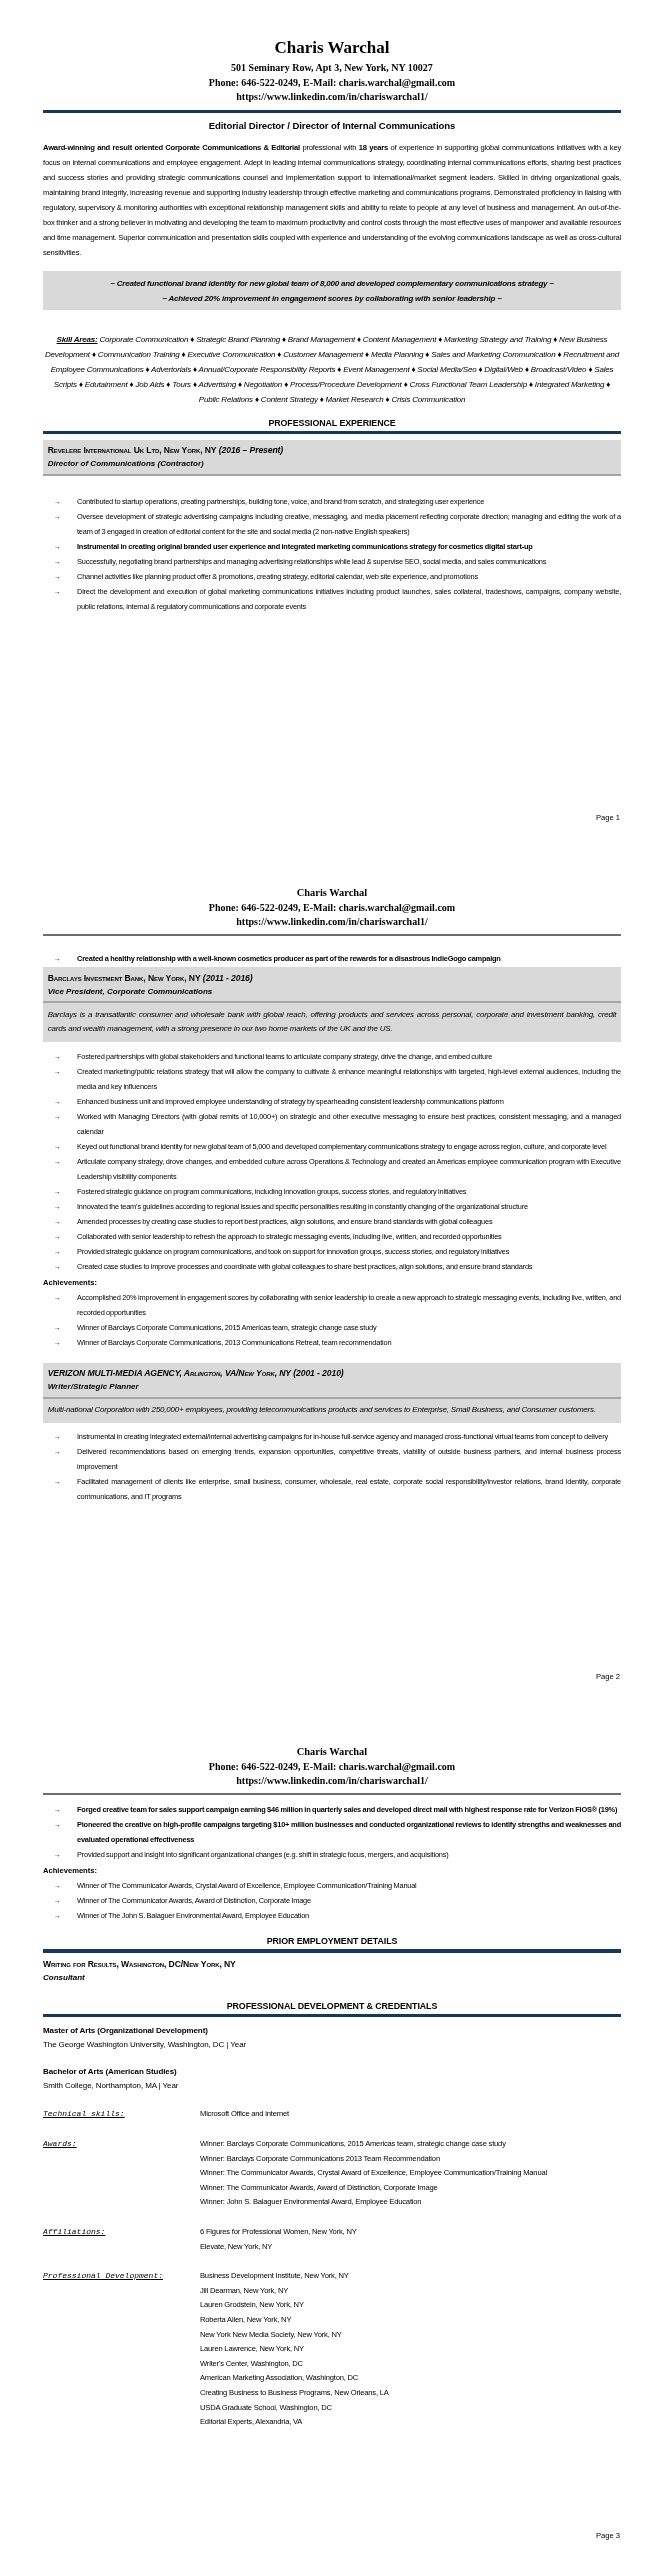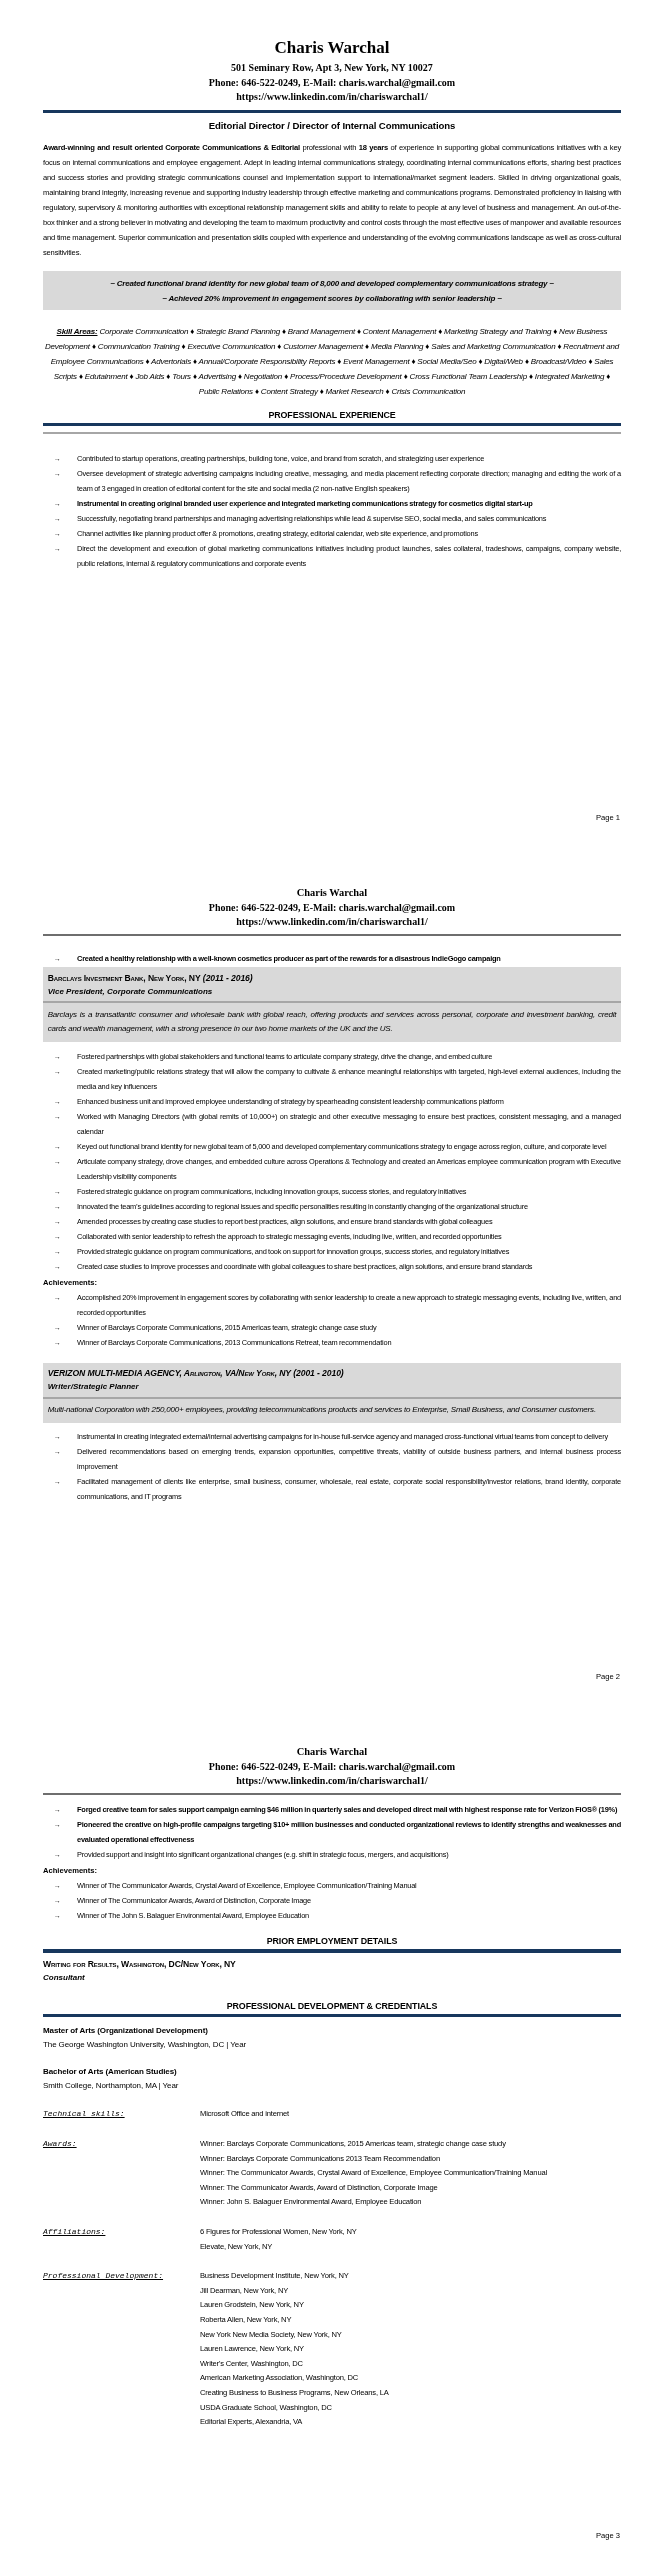--- a/index.html
+++ b/index.html
@@ -49,21 +49,21 @@
   .summary{
     margin:8.9px 0 0;text-align:justify;font-size:7.6px;line-height:15px;
     letter-spacing:-0.2px;word-spacing:-0.3px;
   }
   .hl-box{background:var(--boxbg);margin-top:11px;padding:4.2px 36px;text-align:center;}
   .hl-box p{
     margin:0;font-weight:bold;font-style:italic;font-size:8px;
     line-height:15px;letter-spacing:-0.2px;
   }
   .skills{
-    margin:14px 0 0;text-align:center;font-style:italic;font-size:8px;
+    margin:22px 0 0;text-align:center;font-style:italic;font-size:8px;
     line-height:15px;letter-spacing:-0.2px;
   }
   .skills-label{font-weight:bold;text-decoration:underline;}
   
   .job-box{background:var(--boxbg);margin-top:5.2px;}
   .job-head{padding:3.6px 4.7px 2.6px;}
   .company{font-size:8.6px;font-weight:bold;line-height:14px;letter-spacing:-0.1px;}
   .sc{font-variant:small-caps;}
   .company.it .sc{font-style:italic;}
   .dates{font-style:italic;}
@@ -124,20 +124,24 @@
       <p>~ Created functional brand identity for new global team of 8,000 and developed complementary communications strategy ~</p>
       <p>~ Achieved 20% improvement in engagement scores by collaborating with senior leadership ~</p>
     </div>
 
     <p class="skills"><span class="skills-label">Skill Areas:</span><span> Corporate Communication ♦ Strategic Brand Planning ♦ Brand Management ♦ Content Management ♦ Marketing Strategy and Training ♦ New Business Development ♦ Communication Training ♦ Executive Communication ♦ Customer Management ♦ Media Planning ♦ Sales and Marketing Communication ♦ Recruitment and Employee Communications ♦ Advertorials ♦ Annual/Corporate Responsibility Reports ♦ Event Management ♦ Social Media/Seo ♦ Digital/Web ♦ Broadcast/Video ♦ Sales Scripts ♦ Edutainment ♦ Job Aids ♦ Tours ♦ Advertising ♦ Negotiation ♦ Process/Procedure Development ♦ Cross Functional Team Leadership ♦ Integrated Marketing ♦ Public Relations ♦ Content Strategy ♦ Market Research ♦ Crisis Communication</span></p>
 
     <h2 class="section">PROFESSIONAL EXPERIENCE</h2>
     <div class="rule under-section"></div>
 
     <div class="job-box">
+      <div class="job-head">
+        <div class="company"><span class="sc">Revelere International Uk Ltd, New York, NY</span><span class="dates"> (2016 – Present)</span></div>
+        <div class="job-title">Director of Communications (Contractor)</div>
+      </div>
       <div class="job-divider"></div>
     </div>
 
     <ul class="bullets mt34">
         <li class="bullet">Contributed to startup operations, creating partnerships, building tone, voice, and brand from scratch, and strategizing user experience</li>
         <li class="bullet">Oversee development of strategic advertising campaigns including creative, messaging, and media placement reflecting corporate direction; managing and editing the work of a team of 3 engaged in creation of editorial content for the site and social media (2 non-native English speakers)</li>
         <li class="bullet b">Instrumental in creating original branded user experience and integrated marketing communications strategy for cosmetics digital start-up</li>
         <li class="bullet">Successfully, negotiating brand partnerships and managing advertising relationships while lead &amp; supervise SEO, social media, and sales communications</li>
         <li class="bullet">Channel activities like planning product offer &amp; promotions, creating strategy, editorial calendar, web site experience, and promotions</li>
         <li class="bullet">Direct the development and execution of global marketing communications initiatives including product launches, sales collateral, tradeshows, campaigns, company website, public relations, internal &amp; regulatory communications and corporate events</li>

